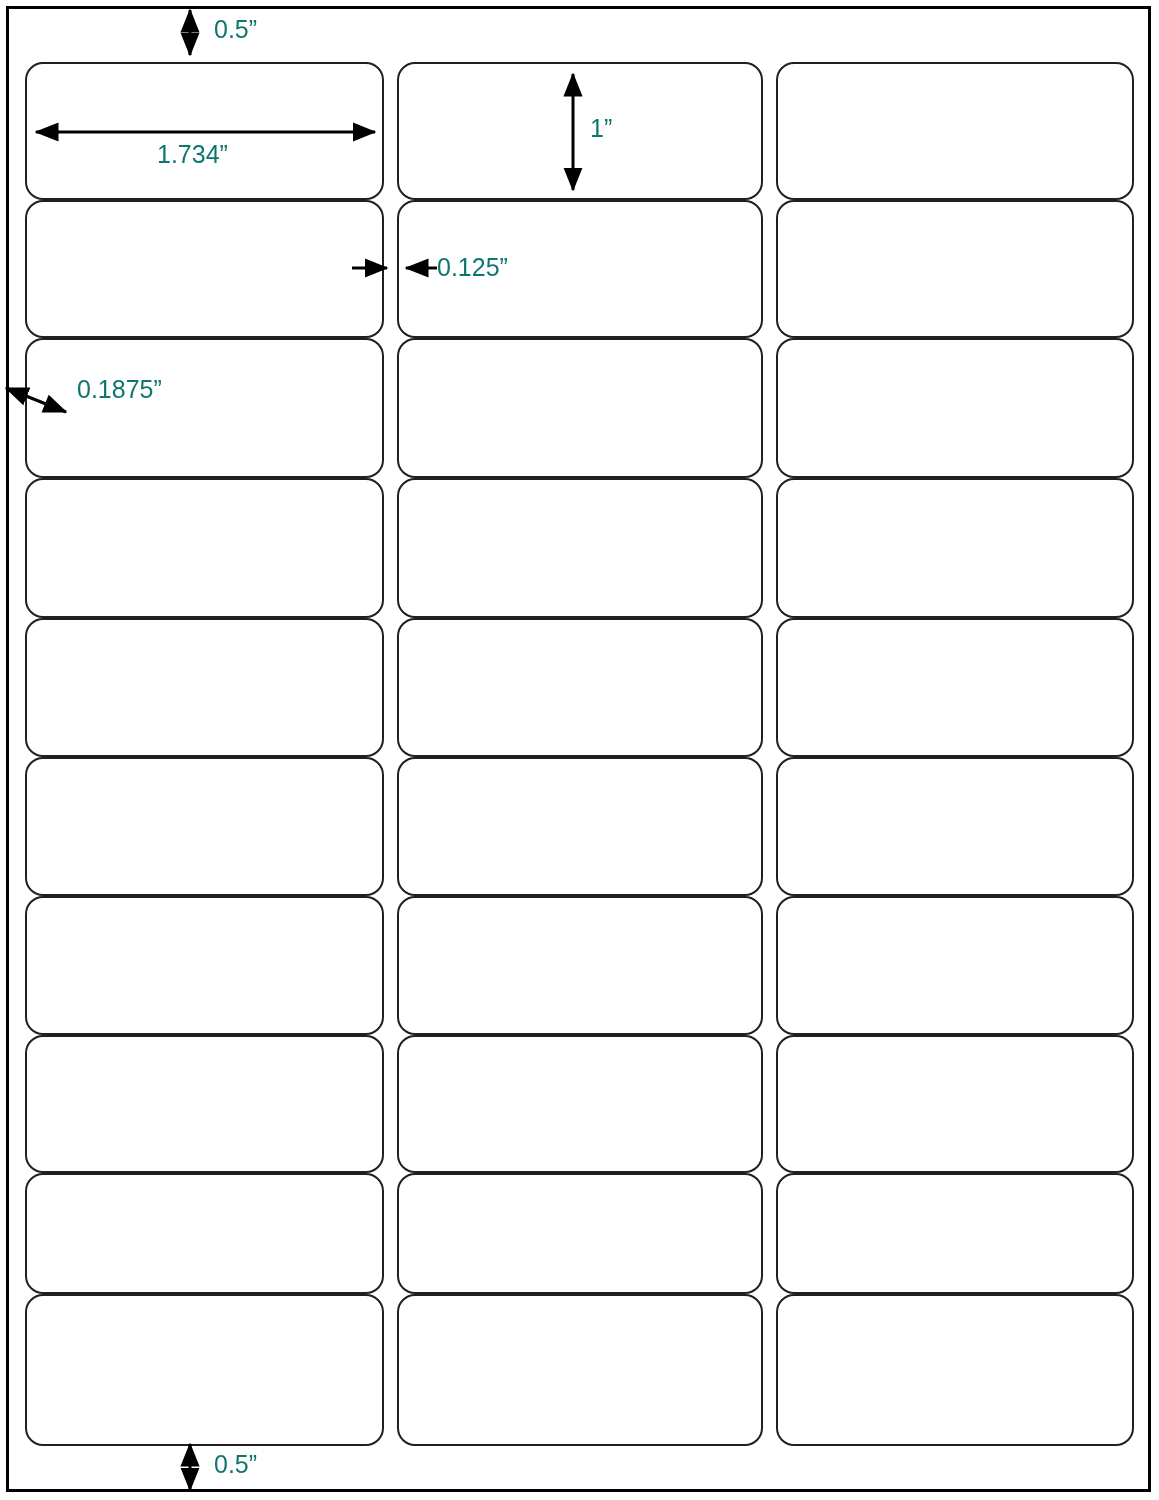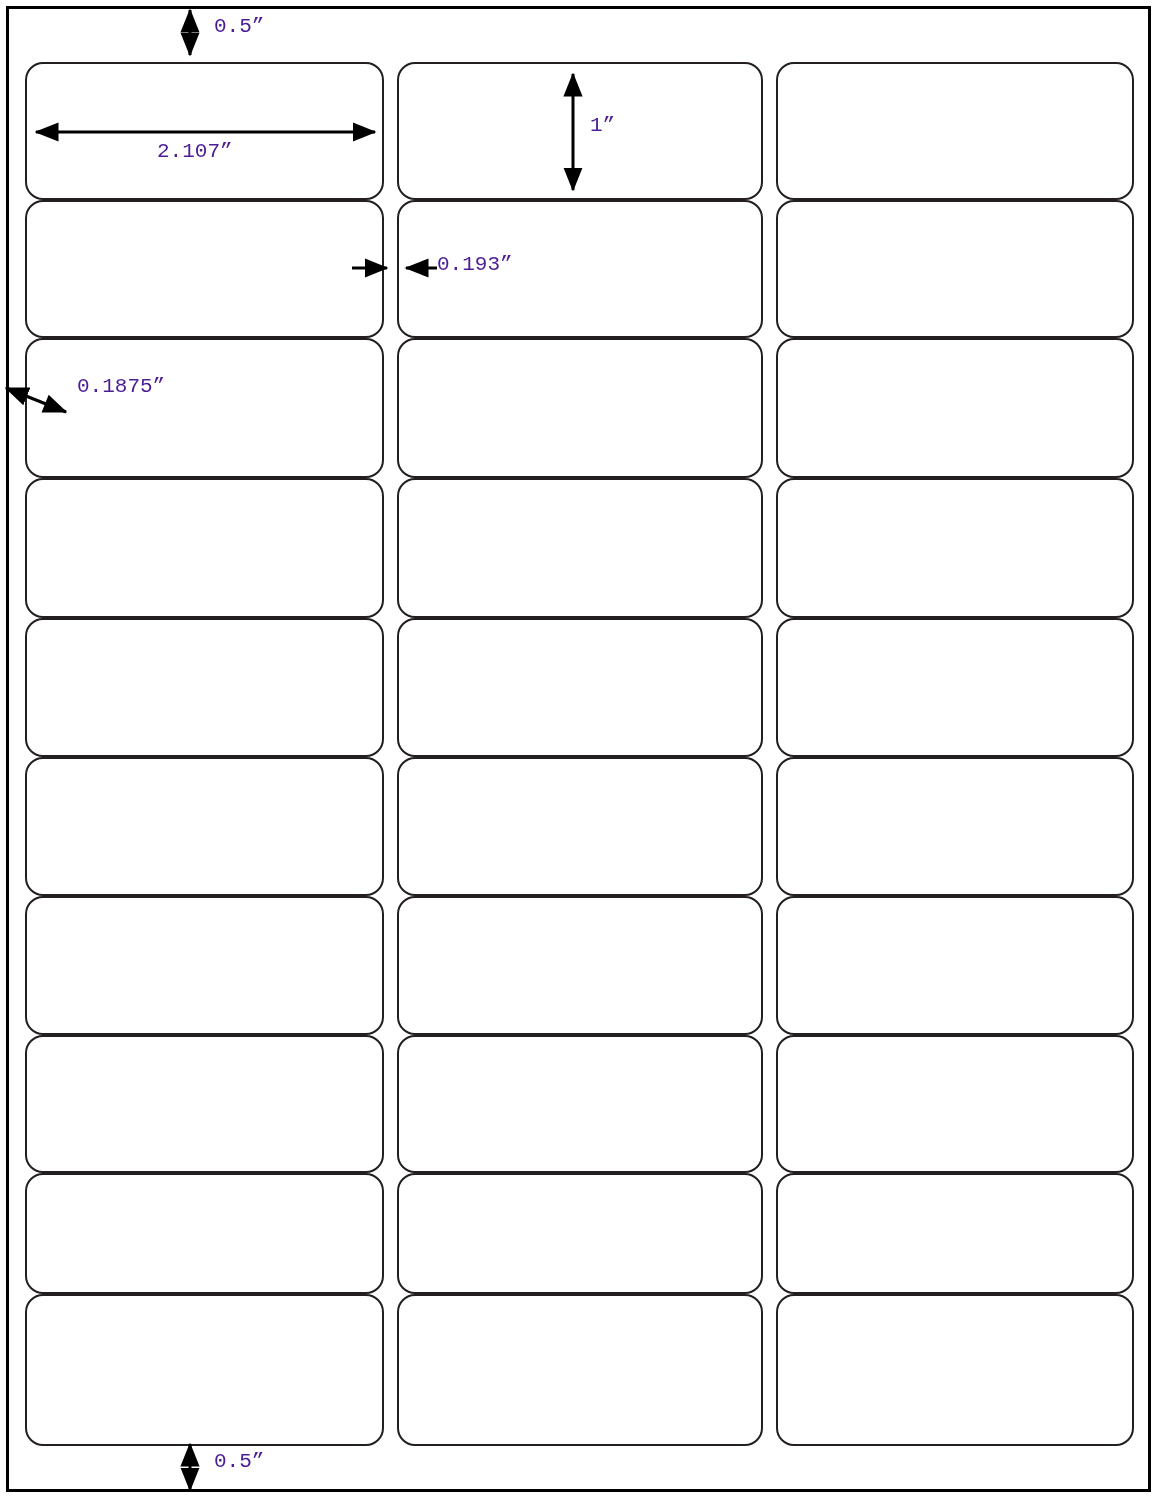--- a/index.html
+++ b/index.html
@@ -31,23 +31,23 @@
   .label {
     position: absolute;
     box-sizing: border-box;
     border: 2.5px solid #231f20;
     border-radius: 18px;
     background: #ffffff;
   }
   
   .ann {
     position: absolute;
-    font-family: Liberation Mono, monospace;
-    font-size: 21px;
-    color: #4c1d95;
+    font-family: Liberation Sans, sans-serif;
+    font-size: 25px;
+    color: #0f766e;
     white-space: nowrap;
   }
   svg.ann-svg {
     position: absolute;
     left: 0;
     top: 0;
     width: 1159px;
     height: 1500px;
     overflow: visible;
     pointer-events: none;
@@ -112,23 +112,23 @@
     <line x1="352" y1="268" x2="387" y2="268" stroke="#000000" stroke-width="3" marker-end="url(#arrow-end)"></line>
     <line x1="437" y1="268" x2="406" y2="268" stroke="#000000" stroke-width="3" marker-end="url(#arrow-end)"></line>
 
     <line x1="66" y1="412" x2="6" y2="388" stroke="#000000" stroke-width="3" marker-start="url(#arrow-start)" marker-end="url(#arrow-end)"></line>
 
     <line x1="190" y1="1444" x2="190" y2="1490" stroke="#000000" stroke-width="3" marker-start="url(#arrow-start)" marker-end="url(#arrow-end)"></line>
   </svg>
 
   <div class="ann" style="left:214px; top:15px;">0.5”</div>
 
-  <div class="ann" style="left:157px; top:140px;">2.107”</div>
+  <div class="ann" style="left:157px; top:140px;">1.734”</div>
 
   <div class="ann" style="left:590px; top:114px;">1”</div>
 
-  <div class="ann" style="left:437px; top:253px;">0.193”</div>
+  <div class="ann" style="left:437px; top:253px;">0.125”</div>
 
   <div class="ann" style="left:77px; top:375px;">0.1875”</div>
 
   <div class="ann" style="left:214px; top:1450px;">0.5”</div>
 
 </div>
 
 </body></html>

